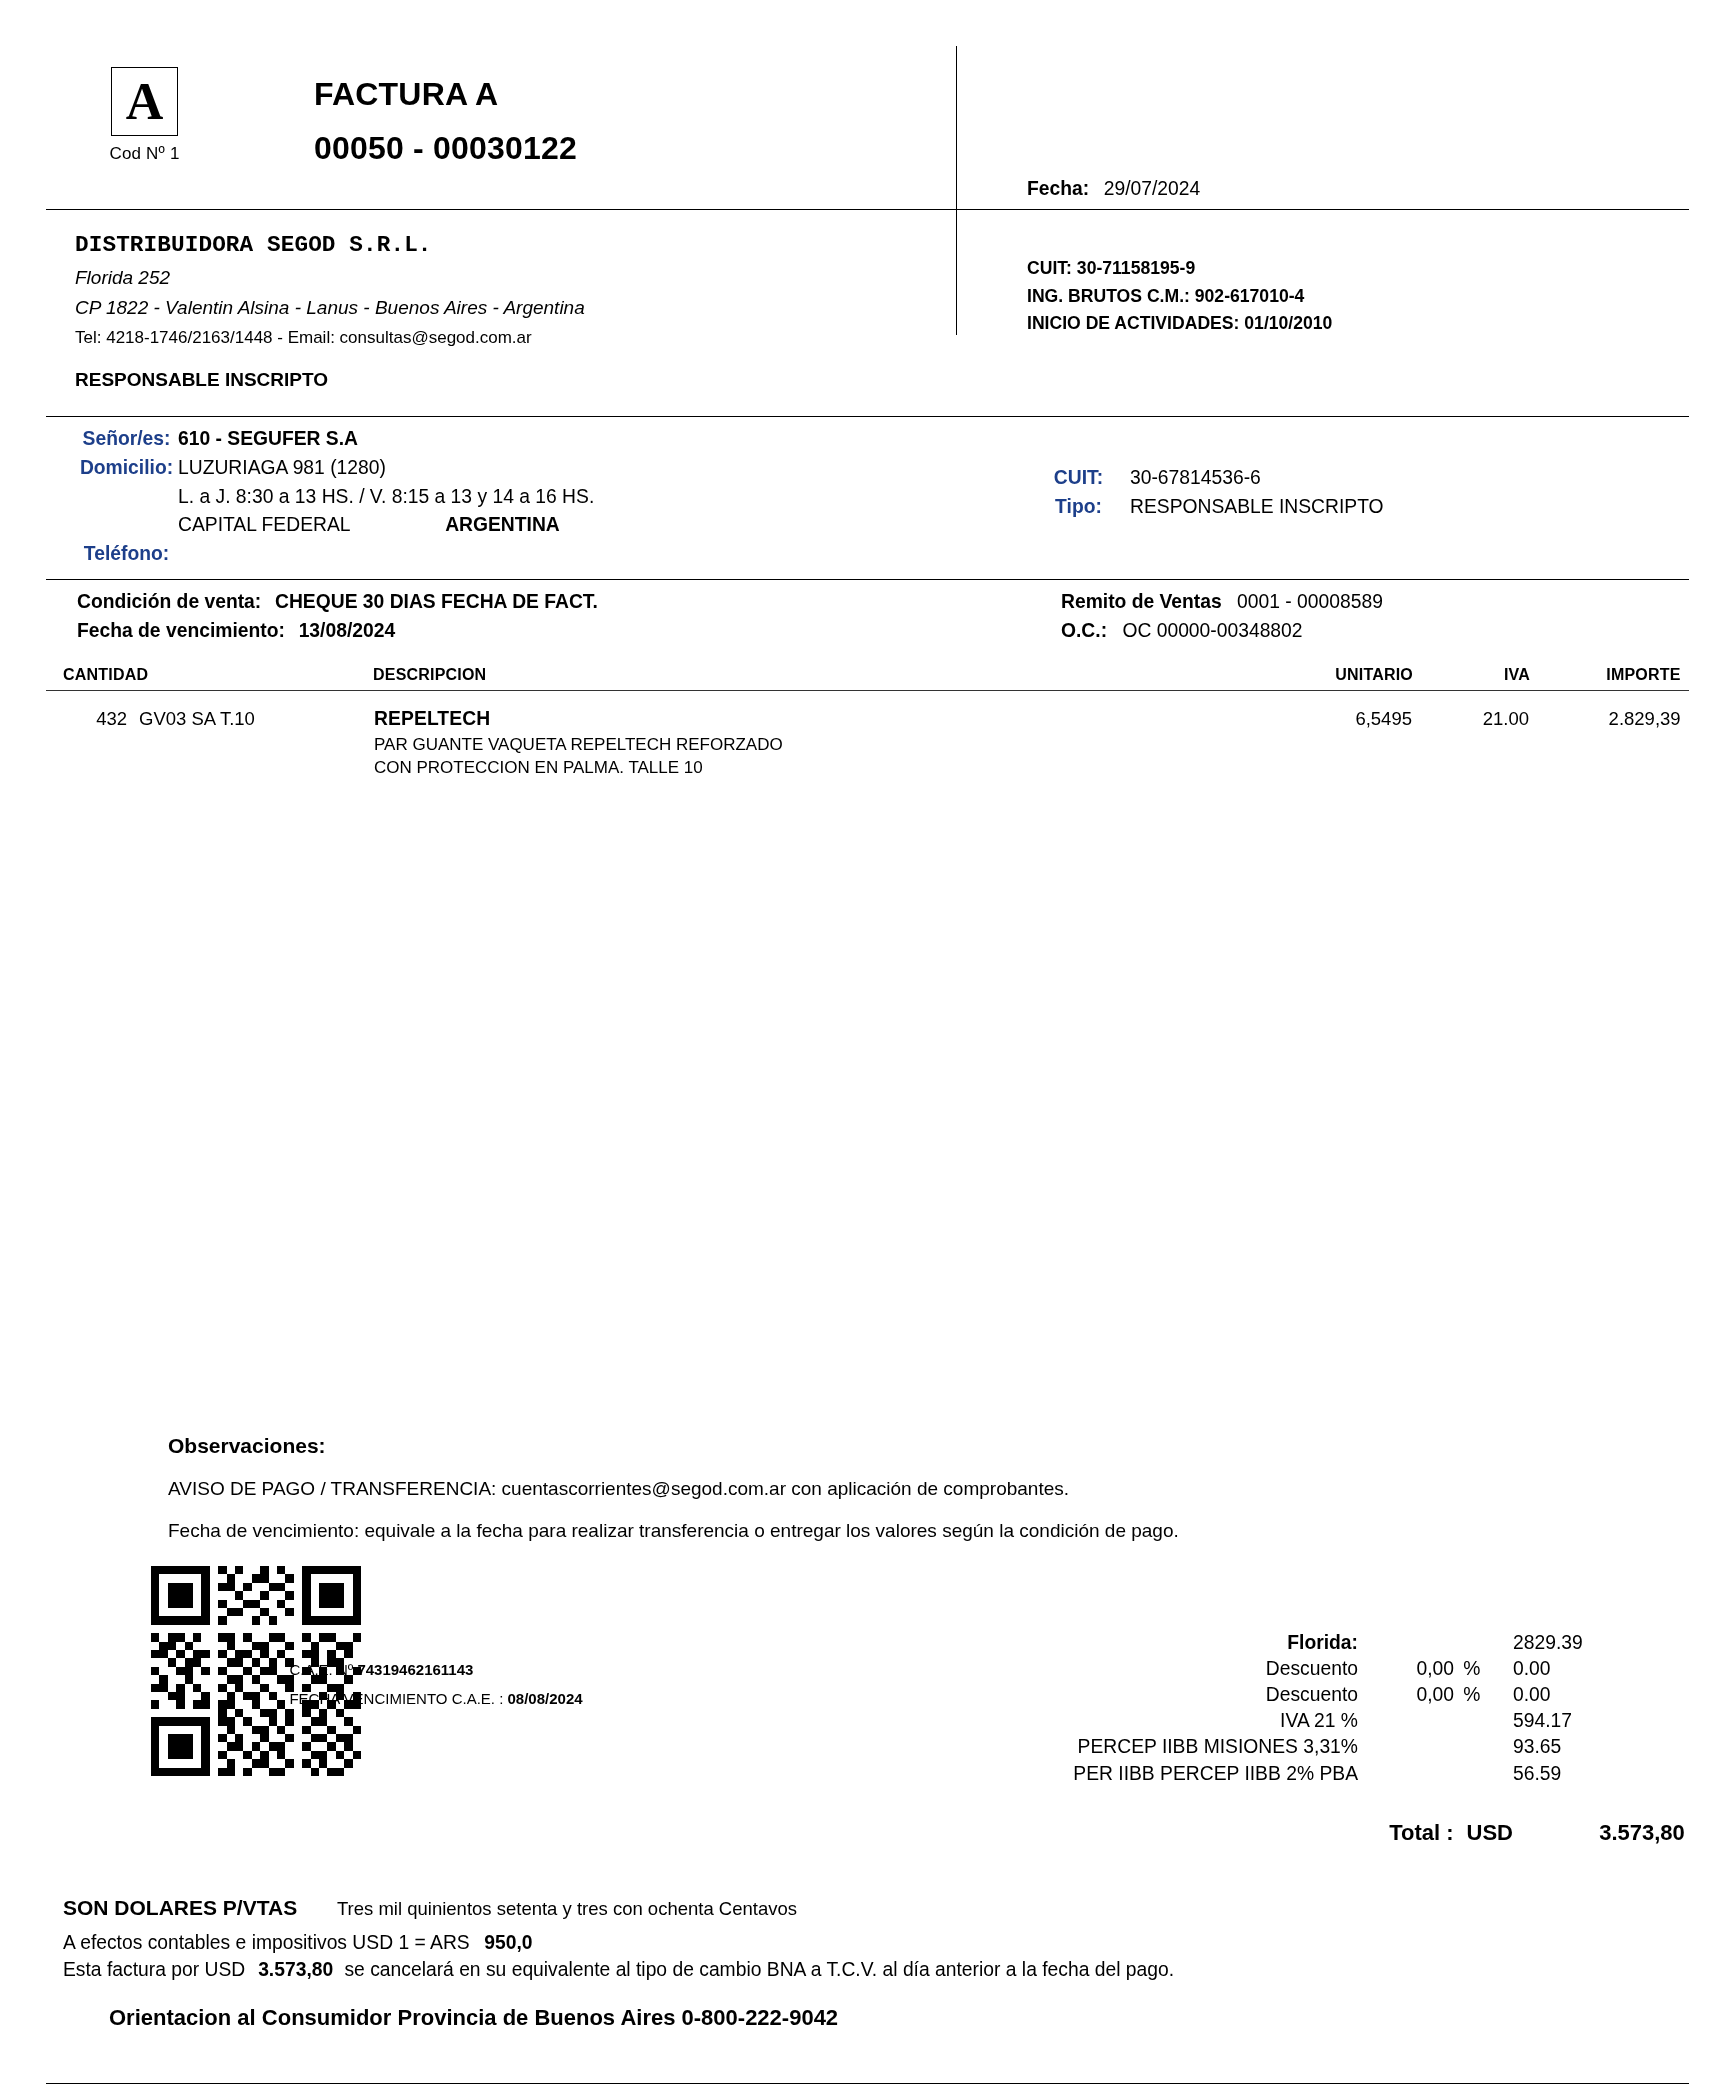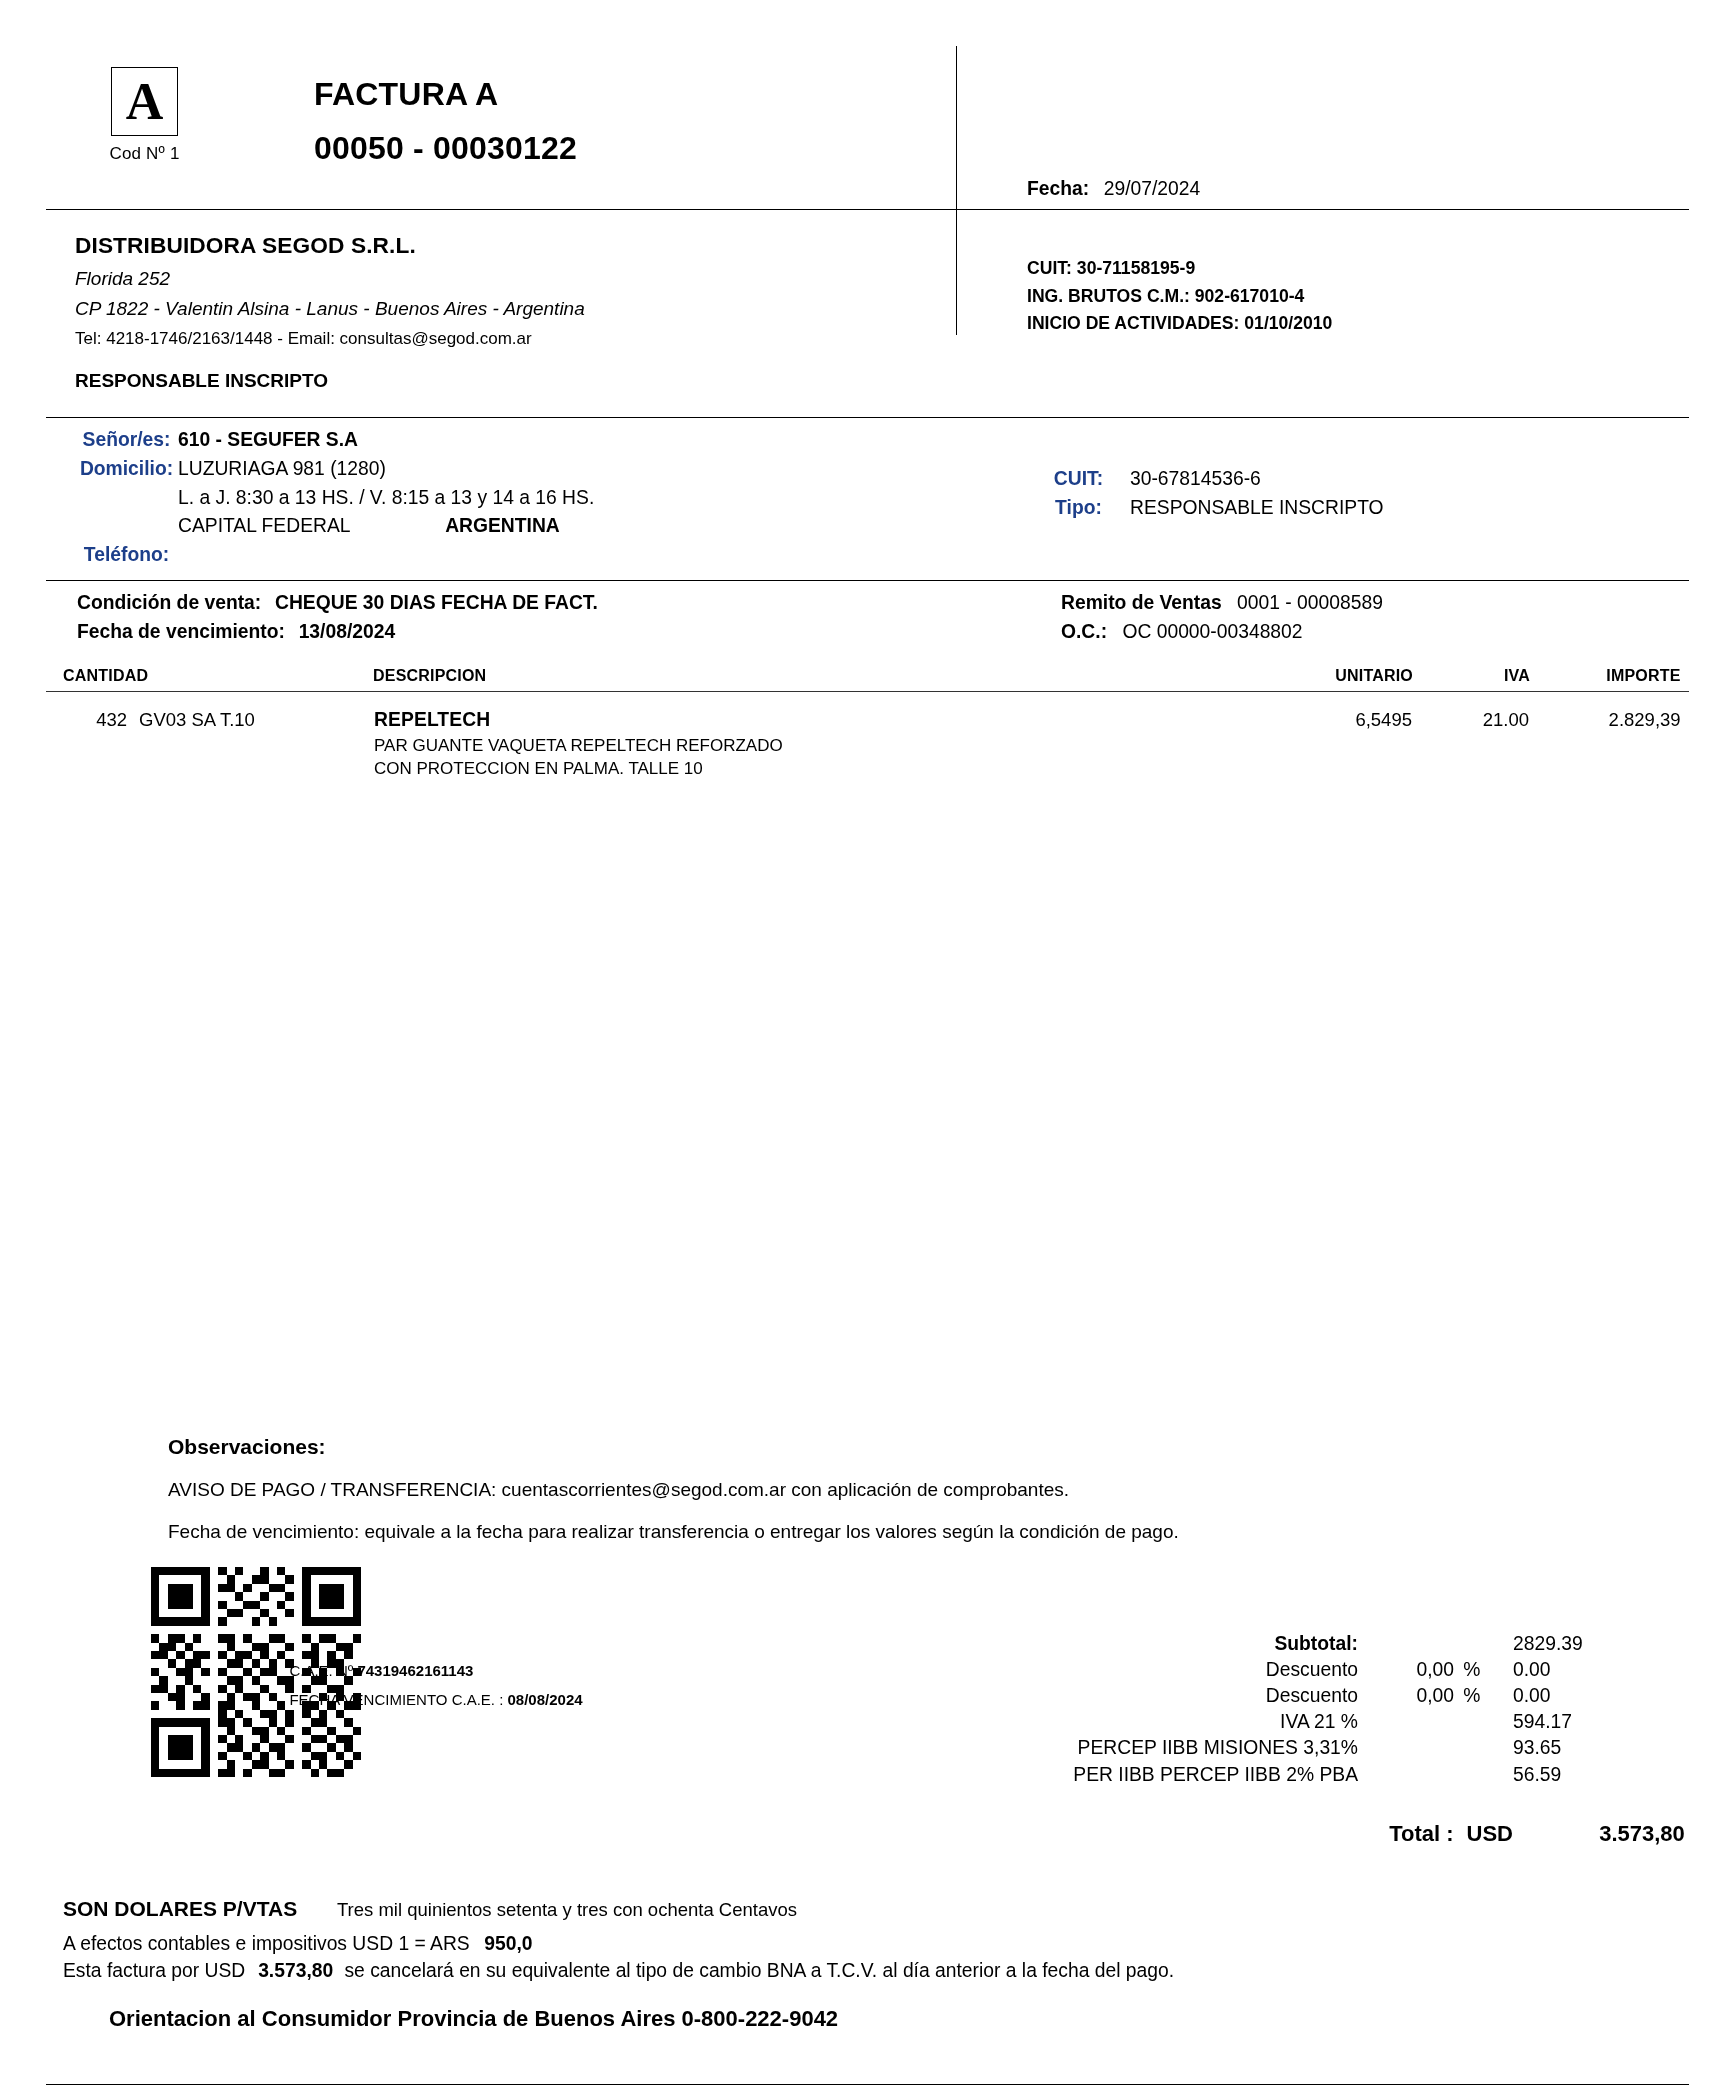--- a/index.html
+++ b/index.html
@@ -107,20 +107,21 @@
     padding: 22px 0 25px 0;
   }
   .emisor-left {
     width: 910px;
     padding-left: 29px;
   }
   .emisor-name {
     font-size: 22.7px;
     font-weight: bold;
     letter-spacing: 0.1px;
+    font-family: Liberation Mono, monospace;
   }
   .emisor-line {
     font-size: 19px;
     margin-top: 8.4px;
     font-style: italic;
   }
   .emisor-small {
     font-size: 17px;
     margin-top: 8.4px;
   }
@@ -580,21 +581,21 @@
       </div>
       <div>
         <span>FECHA VENCIMIENTO C.A.E. :</span> <b>08/08/2024</b>
       </div>
     </div>
 
     <div class="totals-col">
       <table class="tot">
         <tbody>
             <tr>
-          <td class="tot-lbl tot-bold">Subtotal:</td>
+          <td class="tot-lbl tot-bold">Florida:</td>
           <td class="tot-mid"></td>
           <td class="tot-pct"></td>
           <td class="tot-val">2829.39</td>
         </tr>
         <tr>
           <td class="tot-lbl">Descuento</td>
           <td class="tot-mid">0,00</td>
           <td class="tot-pct">%</td>
           <td class="tot-val">0.00</td>
         </tr>

